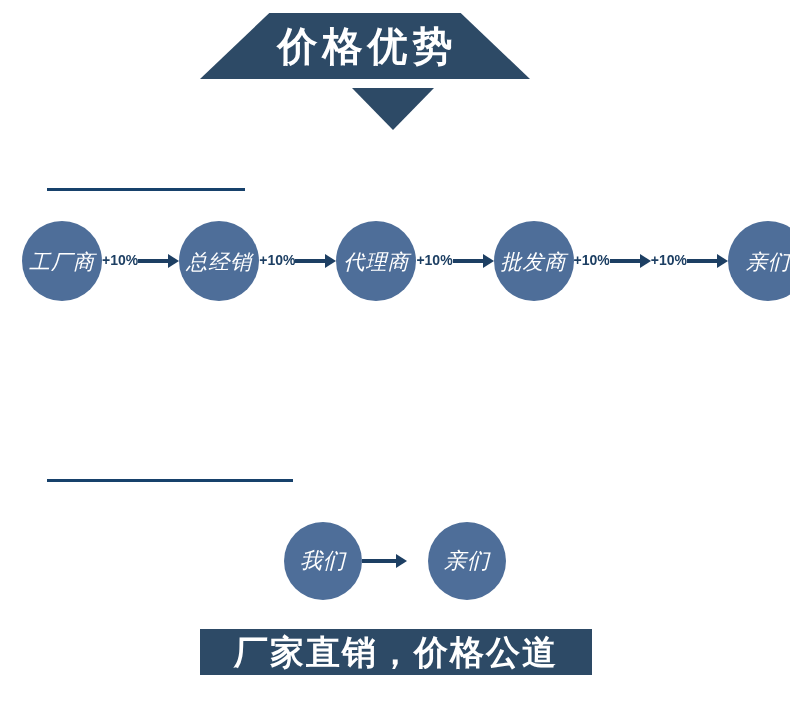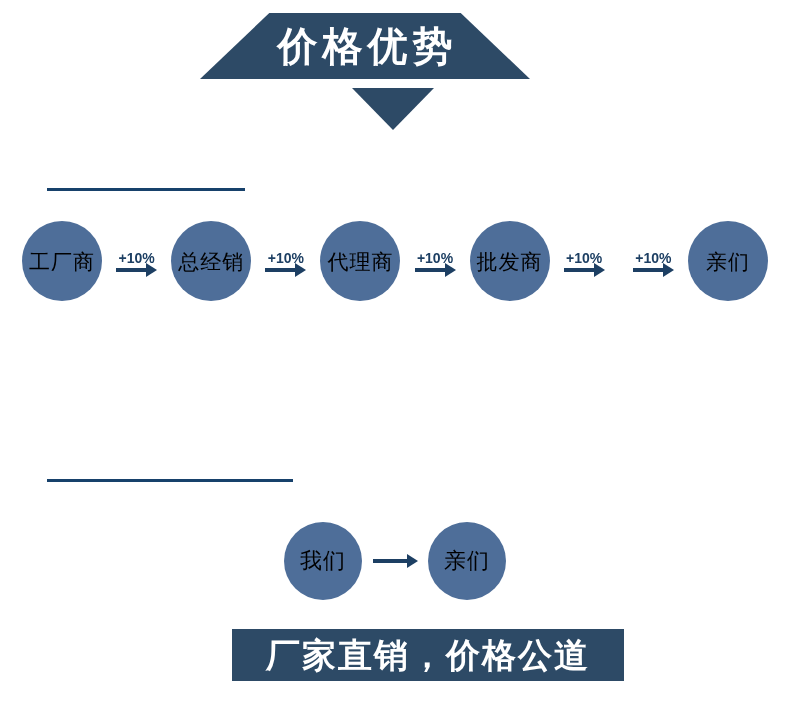--- a/index.html
+++ b/index.html
@@ -60,29 +60,30 @@
     justify-content:space-between;
     padding:0 22px;
   }
   .chain-ours{
     top:522px;
     justify-content:center;
   }
   .circle{
     width:80px; height:80px; border-radius:50%;
     background:var(--circle,#4e6e99);
-    color:#000000;
+    color:#ffffff;
     display:flex; align-items:center; justify-content:center;
     font-size:21px; line-height:1;
     flex:0 0 auto;
     letter-spacing:1px;
+    font-style:italic;
   }
   .chain-ours .circle{ width:78px; height:78px; font-size:22px; }
   .conn{
-    display:flex; flex-direction:column;
+    display:flex; flex-direction:row;
     align-items:center; justify-content:flex-start;
     flex:1 1 auto;
   }
   .chain-ours .conn{ flex:0 0 auto; width:66px; }
   .markup{
     font-size:14px; font-weight:bold; line-height:1;
     color:var(--arrow,#1d3f63);
     margin-bottom:3px;
   }
   .arrow{
@@ -104,21 +105,21 @@
   
   .slogan{
     position:absolute;
     background:var(--banner,#2d4a66);
     color:#ffffff;
     display:flex; align-items:center; justify-content:center;
     font-weight:bold; font-size:34px; line-height:1;
     letter-spacing:2px;
   }
   .slogan1{ left:200px; top:327px; width:392px; height:48px; }
-  .slogan2{ left:200px; top:629px; width:392px; height:52px;margin-left:32px; }
+  .slogan2{ left:200px; top:629px; width:392px; height:46px; }
 </style>
 </head>
 <body>
 
 <div class="canvas">
 
   <div class="top-banner">
     <span class="top-title">价格优势</span>
   </div>
   <div class="down-triangle"></div>

